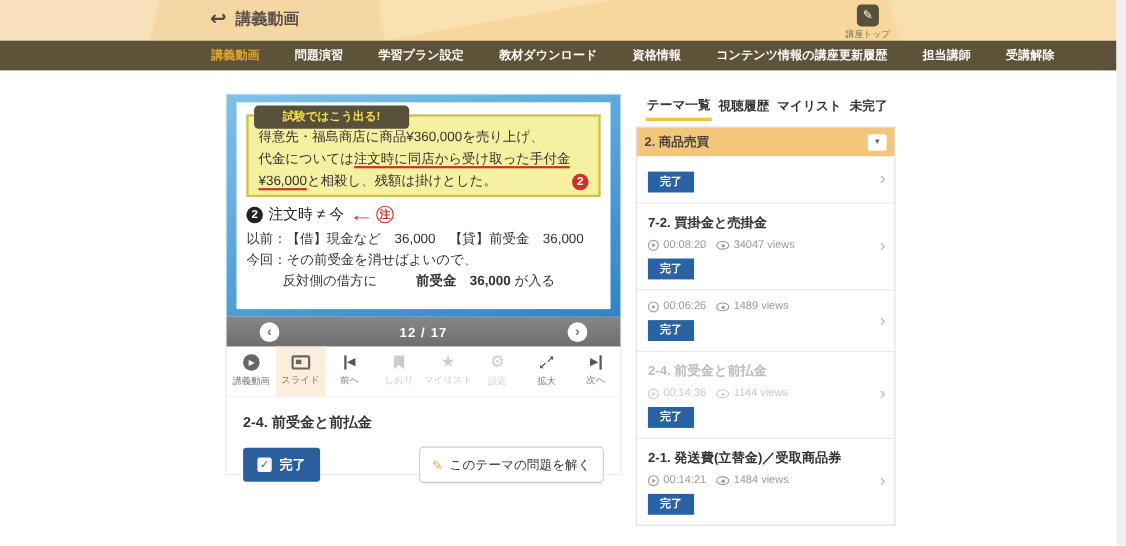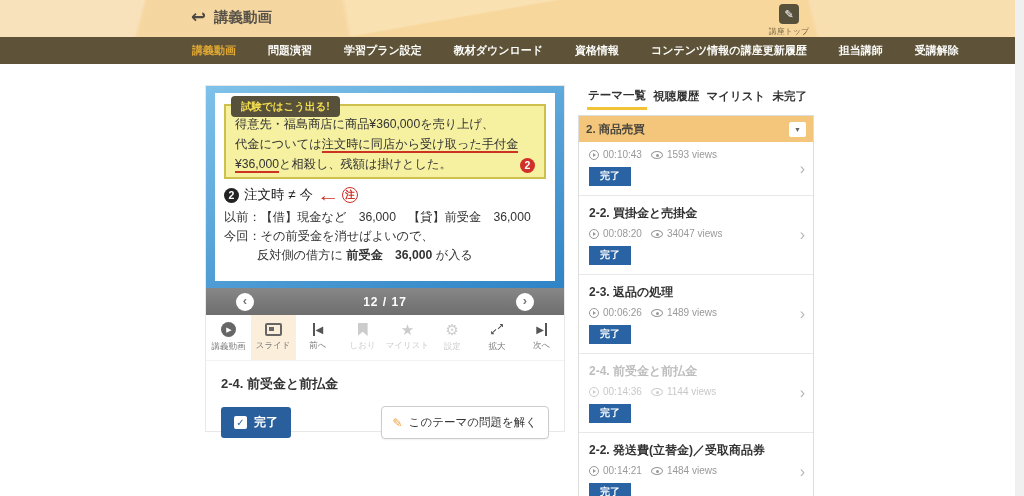--- a/index.html
+++ b/index.html
@@ -31,33 +31,33 @@
   .nav-item.active { color:#dfa733; }
 
   
   .card { position:absolute; left:205px; top:85px; width:360px; height:347px;
     border:1px solid #e8e8e8; background:#fff; }
   .slide { height:202px; background:linear-gradient(160deg,#7fc2ea,#2f84c6); padding:7px 9px; }
   .slide-inner { background:#fff; height:100%; padding:2px 9px; font-size:12px; color:#222; overflow:hidden; }
   .ybox { position:relative; margin-top:9px; background:#f6f1a0; border:2px solid #cdc04c;
     padding:9px 9px 3px; line-height:1.62; font-size:12.2px; color:#333; }
   .ybox .badge { position:absolute; top:-10px; left:5px; background:#57503a; color:#f3de4e;
-    font-size:10.5px; font-weight:bold; padding:2px 10px; border-radius:4px; }
+    font-size:10.5px; font-weight:bold; padding:2px 26px; border-radius:4px; }
   .rline { border-bottom:2px solid #cc3322; }
   .numred { float:right; width:15px; height:15px; border-radius:50%; background:#d03028; color:#fff;
     font-size:10.5px; font-weight:bold; display:flex; align-items:center; justify-content:center; margin-top:3px; }
   .noteline { margin-top:7px; display:flex; align-items:center; gap:5px; font-size:13.5px; color:#222; }
   .numblk { width:15px; height:15px; border-radius:50%; background:#222; color:#fff; flex:0 0 15px;
     font-size:10.5px; font-weight:bold; display:flex; align-items:center; justify-content:center; }
   .redarrow { color:#cc2f26; font-weight:bold; font-size:17px; line-height:1; transform:scaleX(1.35); margin-left:2px; }
   .notemark { width:16px; height:16px; border:1.5px solid #cc2f26; border-radius:50%; color:#cc2f26;
     font-size:10px; font-weight:bold; display:flex; align-items:center; justify-content:center; }
   .ledger { margin-top:4px; font-size:12.2px; line-height:1.55; color:#333; }
   .ledger .indent { padding-left:33px; }
-  .ledger b { font-weight:bold; }
+  .ledger b { font-weight:bold;margin-left:32px; }
 
   .pager { height:27px; background:linear-gradient(180deg,#878787,#6e6e6e); display:flex;
     align-items:center; justify-content:space-between; padding:0 30px; }
   .pbtn { width:18px; height:18px; border-radius:50%; background:#fff; color:#777; font-size:13px;
     font-weight:bold; display:flex; align-items:center; justify-content:center; cursor:pointer; line-height:1; padding-bottom:2px; }
   .plabel { color:#fff; font-size:12px; font-weight:bold; letter-spacing:1px; }
 
   .toolbar { height:46px; display:flex; border-bottom:1px solid #f2f2f2; }
   .tool { flex:1; display:flex; flex-direction:column; align-items:center; justify-content:center; gap:4px; cursor:pointer; }
   .tool .lbl { font-size:8.5px; color:#777; white-space:nowrap; }
@@ -237,52 +237,41 @@
       <span class="tab">未完了</span>
     </div>
 
     <div class="panel">
       <div class="ghead">
         <span class="t">2. 商品売買</span>
         <span class="dd">▼</span>
       </div>
 
       <div class="row first">
+        <span class="status">完了</span>
+        <span class="chev">›</span>
+      </div>
+
+      <div class="row">
+        <div class="ti">7-2. 買掛金と売掛金</div>
         <div class="meta">
           <span class="clock">
               <i></i>
             </span>
-          <span>00:10:43</span>
-          <span class="eye">
-              <i></i>
-            </span>
-          <span>1593 views</span>
-        </div>
-        <span class="status">完了</span>
-        <span class="chev">›</span>
-      </div>
-
-      <div class="row">
-        <div class="ti">2-2. 買掛金と売掛金</div>
-        <div class="meta">
-          <span class="clock">
-              <i></i>
-            </span>
           <span>00:08:20</span>
           <span class="eye">
               <i></i>
             </span>
           <span>34047 views</span>
         </div>
         <span class="status">完了</span>
         <span class="chev">›</span>
       </div>
 
       <div class="row">
-        <div class="ti">2-3. 返品の処理</div>
         <div class="meta">
           <span class="clock">
               <i></i>
             </span>
           <span>00:06:26</span>
           <span class="eye">
               <i></i>
             </span>
           <span>1489 views</span>
         </div>
@@ -300,21 +289,21 @@
           <span class="eye">
               <i></i>
             </span>
           <span>1144 views</span>
         </div>
         <span class="status">完了</span>
         <span class="chev">›</span>
       </div>
 
       <div class="row">
-        <div class="ti">2-2. 発送費(立替金)／受取商品券</div>
+        <div class="ti">2-1. 発送費(立替金)／受取商品券</div>
         <div class="meta">
           <span class="clock">
               <i></i>
             </span>
           <span>00:14:21</span>
           <span class="eye">
               <i></i>
             </span>
           <span>1484 views</span>
         </div>

